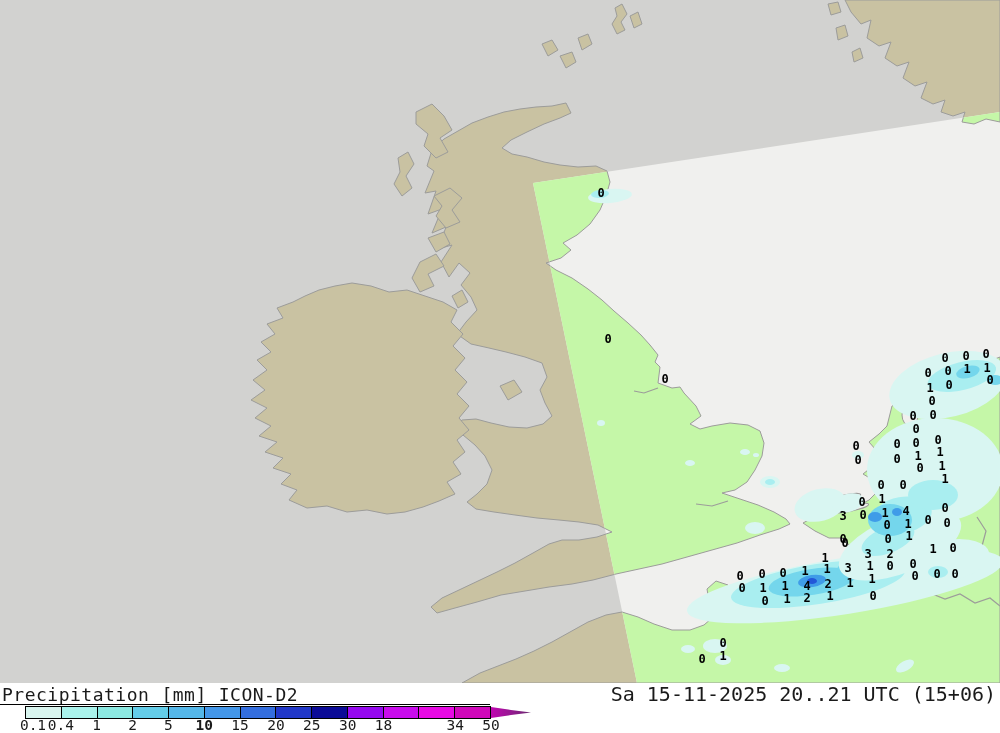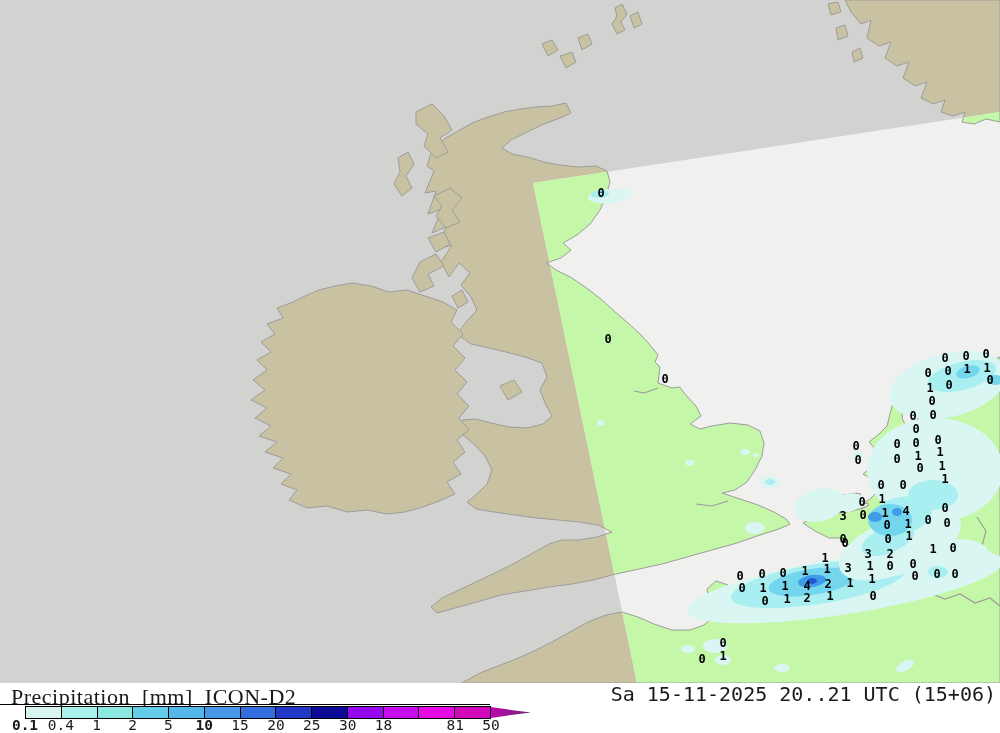--- a/index.html
+++ b/index.html
@@ -11,22 +11,22 @@
        font-family:"DejaVu Sans Mono",monospace;}
   #stage{position:relative;width:1000px;height:733px;}
   #map{position:absolute;left:0;top:0;}
   .land-out{fill:var(--land-out);stroke:var(--coast);stroke-width:1;}
   .land-in{fill:var(--land-in);stroke:var(--coast);stroke-width:1;}
   .sea-in{fill:var(--sea-in);}
   .water-in{fill:var(--sea-in);stroke:var(--coast);stroke-width:1;}
   .borderline{fill:none;stroke:var(--coast);stroke-width:1.2;}
   .map-label{font:bold 12px "DejaVu Sans Mono",monospace;fill:var(--label);text-anchor:middle;}
   #legend{position:absolute;left:0;top:683px;width:1000px;height:50px;background:var(--legend-bg);}
-  #legend-title{position:absolute;left:11px;top:1px;font-size:22px;color:var(--text);
-                letter-spacing:.5px;white-space:pre;font-family:Liberation Serif, serif;}
+  #legend-title{position:absolute;left:2px;top:1px;font-size:18px;color:var(--text);
+                letter-spacing:.5px;white-space:pre;}
   #legend-title .gap{display:inline-block;width:12px;}
   #valid-text{position:absolute;right:4px;top:-1px;font-size:20px;color:var(--text);white-space:pre;}
   #legend-rule{position:absolute;left:0;top:21px;width:490px;height:0;border-top:1.5px solid #000;}
   #cb-bar{position:absolute;left:25px;top:23px;width:466px;height:13px;display:flex;
           border:1px solid #000;box-sizing:border-box;}
   #cb-bar .seg{flex:1 1 0;border-right:1px solid #000;}
   #cb-bar .seg:last-child{border-right:none;}
   #cb-labels{position:absolute;left:0;top:34px;width:560px;height:16px;}
   #cb-labels span{position:absolute;transform:translateX(-50%);font-size:14.5px;color:var(--text);}
   #cb-arrow{position:absolute;left:491px;top:22px;}
@@ -252,29 +252,29 @@
         <div class="seg" style="background: rgb(11, 11, 151);"></div>
         <div class="seg" style="background: rgb(150, 9, 240);"></div>
         <div class="seg" style="background: rgb(201, 12, 237);"></div>
         <div class="seg" style="background: rgb(232, 10, 228);"></div>
         <div class="seg" style="background: rgb(208, 8, 186);"></div>
       </div>
     <svg id="cb-arrow" width="42" height="15" viewBox="0 0 42 15">
       <polygon points="0,2 20,5 40,7.5 20,10 0,13" fill="url(#arrowGrad)"></polygon>
     </svg>
     <div id="cb-labels">
-        <span style="left: 25px; font-weight: bold;">0.1</span>
+        <span style="left: 33px;">0.1</span>
         <span style="left: 60.85px;">0.4</span>
         <span style="left: 96.7px;">1</span>
         <span style="left: 132.55px;">2</span>
         <span style="left: 168.4px;">5</span>
         <span style="left: 204.25px; font-weight: bold;">10</span>
         <span style="left: 240.1px;">15</span>
         <span style="left: 275.95px;">20</span>
         <span style="left: 311.8px;">25</span>
         <span style="left: 347.65px;">30</span>
         <span style="left: 383.5px;">18</span>
         <span style="left: 419.35px; margin-top: 25px;">40</span>
-        <span style="left: 455.2px;">81</span>
+        <span style="left: 455.2px;">34</span>
         <span style="left: 491.05px;">50</span>
       </div>
   </div>
 </div>
 
 </body></html>

